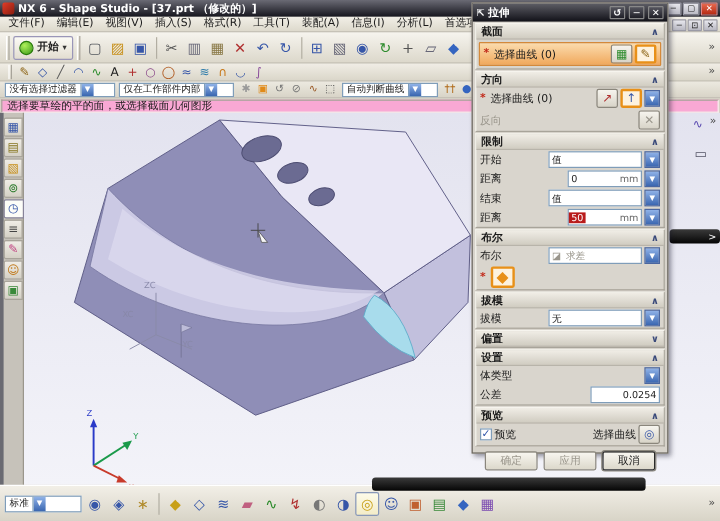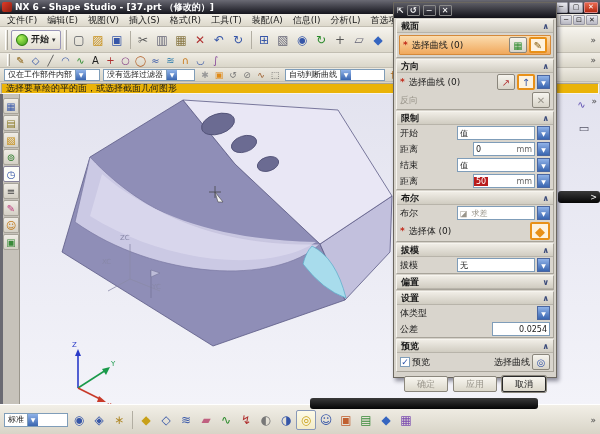--- a/index.html
+++ b/index.html
@@ -7,21 +7,21 @@
   body{position:relative;font-family:"DejaVu Sans",sans-serif;font-size:10px;background:#d6d2ca;color:#1a1a1a}
 
   
   .titlebar{position:absolute;left:0;top:0;width:600px;height:14px;background:linear-gradient(#6a6a74,#15151d);color:#fff;display:flex;align-items:center;padding:0 2px;font-size:9px;font-weight:bold}
   .app-icon{width:10px;height:10px;background:linear-gradient(135deg,#e23c28,#8a1d10);border-radius:2px;margin-right:3px;flex:none}
   .titlebar .title{flex:1;white-space:nowrap;overflow:hidden}
   .winbtn{width:14px;height:11px;margin-left:1px;border:1px solid #9a9aa6;background:linear-gradient(#e8e8ee,#b8b8c2);color:#222;font-size:7px;line-height:9px;text-align:center;border-radius:1px;flex:none}
   .winbtn.close{background:linear-gradient(#e86a50,#b52a12);color:#fff;border-color:#d88}
 
   
-  .menubar{position:absolute;left:0;top:14px;width:600px;height:13px;background:linear-gradient(#f2efe7,#ddd9cc);border-bottom:1px solid #c2beb2;display:flex;align-items:center;font-size:9px;padding-left:2px}
+  .menubar{position:absolute;left:0;top:14px;width:600px;height:13px;background:linear-gradient(#f2efe7,#ddd9cc);border-bottom:1px solid #c2beb2;display:flex;align-items:flex-end;font-size:9px;padding-left:2px}
   .menu-item{padding:0 5px;white-space:nowrap}
   .mdi-controls{margin-left:auto;display:flex;padding-right:2px}
   .mdi-controls .winbtn{width:12px;height:10px}
 
   
   .toolbar1{position:absolute;left:0;top:27px;width:600px;height:26px;background:linear-gradient(#f6f4ee,#dcd8cb);border-bottom:1px solid #c2beb2;display:flex;align-items:center;padding-left:2px}
   .toolbar2{position:absolute;left:0;top:53px;width:600px;height:15px;background:linear-gradient(#f0ede5,#dad6c9);border-bottom:1px solid #c2beb2;display:flex;align-items:center;padding-left:4px}
   .grip{width:3px;height:80%;border-left:1px solid #fff;border-right:1px solid #a8a49a;margin:0 3px}
   .sep{width:1px;height:18px;background:#b2ae a2;background:#b2aea2;margin:0 3px}
   .tbtn{display:inline-flex;align-items:center;justify-content:center;width:19px;height:19px;font-size:12px;border:1px solid transparent;border-radius:2px;flex:none}
@@ -33,21 +33,21 @@
 
   
   .selbar{position:absolute;left:0;top:68px;width:600px;height:14px;background:linear-gradient(#ece9e0,#d8d4c7);border-bottom:1px solid #c2beb2;display:flex;align-items:center;padding-left:4px;gap:3px}
   .combo{display:inline-flex;align-items:center;height:12px;background:#fff;border:1px solid #7f9db9;font-size:8px;flex:none}
   .combo .cval{padding:0 3px;white-space:nowrap;overflow:hidden}
   .dbtn{width:11px;height:100%;background:linear-gradient(#8fb2e8,#3a66b0);color:#fff;font-size:6px;display:flex;align-items:center;justify-content:center;border-left:1px solid #7f9db9;flex:none}
   .sbtn{display:inline-flex;align-items:center;justify-content:center;width:14px;height:12px;font-size:9px;border:1px solid transparent;flex:none}
 
   
   .promptbar{position:absolute;left:0;top:82px;width:600px;height:12px;background:#d8d4c7;display:flex;align-items:center}
-  .prompt-inner{flex:1;height:11px;margin:0 1px;border:1px solid;border-color:#a8a49a #f6f4ee #f6f4ee #a8a49a;background:#eab308;font-size:9px;padding:0 4px;display:flex;align-items:center;white-space:nowrap;overflow:hidden}
+  .prompt-inner{flex:1;height:11px;margin:0 1px;border:1px solid;border-color:#a8a49a #f6f4ee #f6f4ee #a8a49a;background:#f9a8d4;font-size:9px;padding:0 4px;display:flex;align-items:center;white-space:nowrap;overflow:hidden}
 
   
   .main{position:absolute;left:0;top:94px;width:600px;height:310px}
   .resbar{position:absolute;left:0;top:0;width:20px;height:310px;background:#c6c2ba;border-left:3px solid #6a6a72;border-right:1px solid #9a968c;display:flex;flex-direction:column;align-items:center;padding-top:4px;gap:1px}
   .rtab{width:16px;height:16px;display:flex;align-items:center;justify-content:center;font-size:10px;border:1px solid #a8a49a;background:linear-gradient(#f0ede6,#d4d0c5);border-radius:2px 0 0 2px;flex:none}
   .rtab.active{background:#fdfdf8;border-color:#88849a;width:17px}
   .gfx{position:absolute;left:20px;top:0;width:580px;height:310px;background:linear-gradient(#e3e3ef,#f3f3f9);overflow:hidden}
 
   
   .rstrip{position:absolute;right:0;top:0;width:44px;height:310px;z-index:5}
@@ -170,37 +170,37 @@
       <span class="tbtn" style="color: rgb(54, 86, 168);">≈</span>
       <span class="tbtn" style="color: rgb(42, 122, 170);">≋</span>
       <span class="tbtn" style="color: rgb(200, 120, 24);">∩</span>
       <span class="tbtn" style="color: rgb(54, 86, 168);">◡</span>
       <span class="tbtn" style="color: rgb(136, 74, 154);">∫</span>
     </span>
   <span class="overflow-chevron">»</span>
 </div>
 
 <div class="selbar">
+  <span class="combo" style="width:92px">
+    <span class="cval">没有选择过滤器</span>
+    <span class="dbtn">▼</span>
+  </span>
   <span class="combo" style="width:96px">
     <span class="cval">仅在工作部件内部</span>
-    <span class="dbtn">▼</span>
-  </span>
-  <span class="combo" style="width:92px">
-    <span class="cval">没有选择过滤器</span>
     <span class="dbtn">▼</span>
   </span>
   <span id="selbar-left-icons" style="display:flex;align-items:center">
       <span class="sbtn" style="color: rgb(153, 153, 153);">✱</span>
       <span class="sbtn" style="color: rgb(224, 138, 24);">▣</span>
       <span class="sbtn" style="color: rgb(119, 119, 119);">↺</span>
       <span class="sbtn" style="color: rgb(119, 119, 119);">⊘</span>
       <span class="sbtn" style="color: rgb(153, 85, 34);">∿</span>
       <span class="sbtn" style="color: rgb(85, 85, 85);">⬚</span>
     </span>
-  <span class="combo" style="width:100px">
+  <span class="combo" style="width:80px">
     <span class="cval">自动判断曲线</span>
     <span class="dbtn">▼</span>
   </span>
   <span id="selbar-right-icons" style="display:flex;align-items:center">
       <span class="sbtn" style="color: rgb(176, 106, 24);">††</span>
       <span class="sbtn" style="color: rgb(53, 101, 192);">●</span>
     </span>
 </div>
 
 <div class="promptbar">
@@ -288,20 +288,21 @@
       </div>
     </div>
   </div>
 
   <div class="blackbar dockbar"></div>
 </div>
 
 <div class="dialog">
   <div class="dtitle">
     <span style="font-size:8px">⇱</span>
+    <span class="dtext">拉伸</span>
     <span class="dtbtn">↺</span>
     <span class="dtbtn">─</span>
     <span class="dtbtn">✕</span>
   </div>
 
   <div class="grp">
     <div class="ghead">
       <span>截面</span>
       <span class="arr">∧</span>
     </div>
@@ -380,22 +381,20 @@
     <div class="drow">
       <span class="dlabel">布尔</span>
       <span class="field combo-d">
         <span class="fval dim">◪</span>
         <span class="fval dim">求差</span>
       </span>
       <span class="spin">▼</span>
     </div>
     <div class="drow">
       <span class="ast">*</span>
-      <span class="dlabel"><span>选择体</span>
-        <span>(0)</span></span>
       <span class="fbtn hl cube-btn" style="color:#e89018;font-size:13px">◆</span>
     </div>
   </div>
 
   <div class="grp">
     <div class="ghead">
       <span>拔模</span>
       <span class="arr">∧</span>
     </div>
     <div class="drow">

